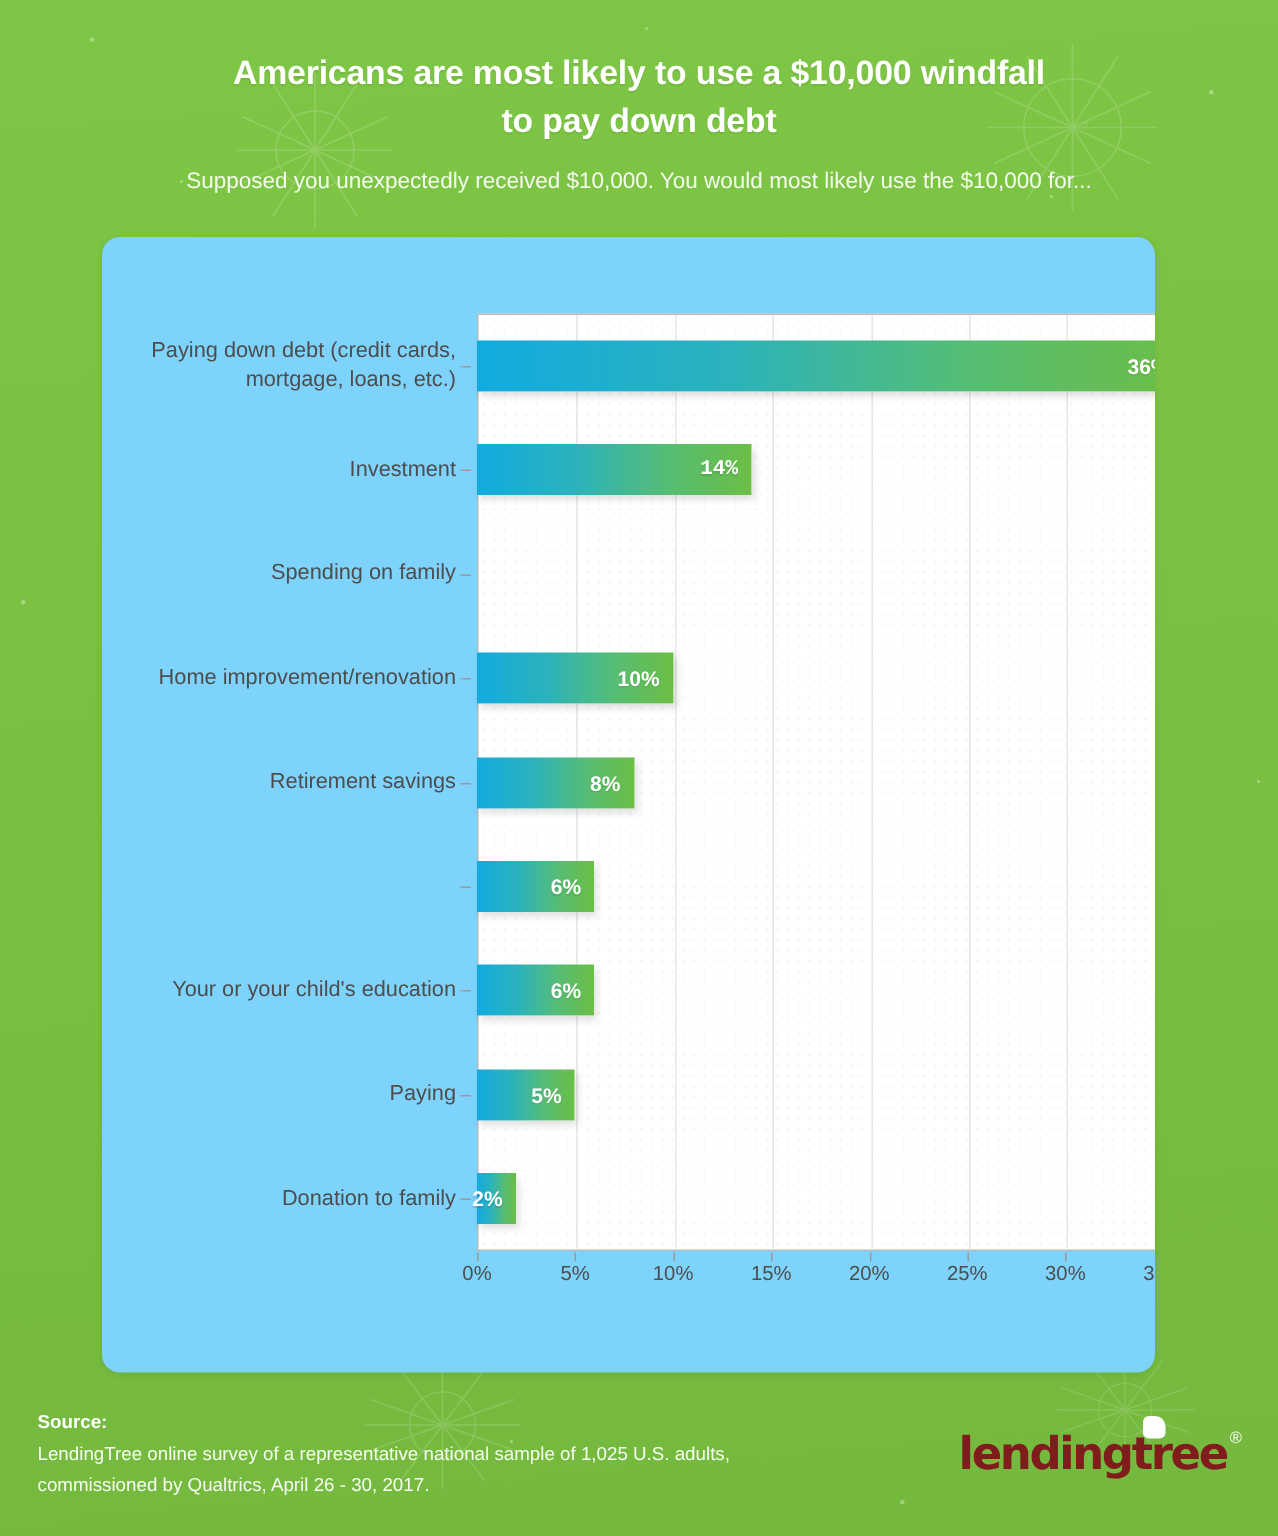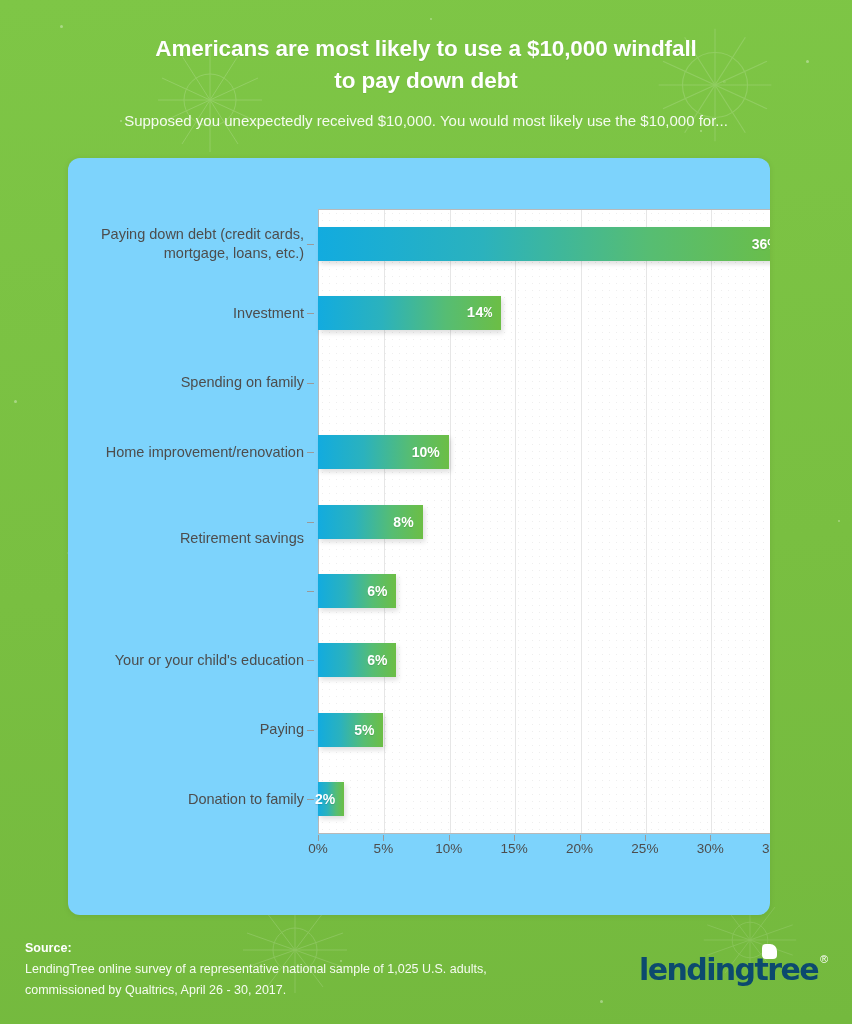--- a/index.html
+++ b/index.html
@@ -223,21 +223,21 @@
     right: 24px;
     top: 36px;
     height: 34px;
     display: flex;
     align-items: flex-end;
   }
   #brand-wordmark {
     font-family: "DejaVu Sans", sans-serif;
     font-size: 30px;
     font-weight: bold;
-    color: #0c4a6e;
+    color: #7f1d1d;
     letter-spacing: -1.6px;
     line-height: 30px;
     position: relative;
     margin-top: 21px;
   }
   #brand-leaf {
     position: absolute;
     width: 15px;
     height: 15px;
     border-radius: 4px 7px 4px 4px;
@@ -359,21 +359,21 @@
 
   <div id="ylabels-layer">
       <div class="ylabel" style="top: 15.7222px;">Paying down debt (credit cards, mortgage, loans, etc.)</div>
       <div class="ytick" style="top: 34.7222px;"></div>
       <div class="ylabel" style="top: 94.6667px;">Investment</div>
       <div class="ytick" style="top: 104.167px;"></div>
       <div class="ylabel" style="top: 164.111px;">Spending on family</div>
       <div class="ytick" style="top: 173.611px;"></div>
       <div class="ylabel" style="top: 233.556px;">Home improvement/renovation</div>
       <div class="ytick" style="top: 243.056px;"></div>
-      <div class="ylabel" style="top: 320px;">Retirement savings</div>
+      <div class="ylabel" style="top: 303px;">Retirement savings</div>
       <div class="ytick" style="top: 312.5px;"></div>
       <div class="ytick" style="top: 381.944px;"></div>
       <div class="ylabel" style="top: 441.889px;">Your or your child's education</div>
       <div class="ytick" style="top: 451.389px;"></div>
       <div class="ylabel" style="top: 511.333px;">Paying</div>
       <div class="ytick" style="top: 520.833px;"></div>
       <div class="ylabel" style="top: 580.778px;">Donation to family</div>
       <div class="ytick" style="top: 590.278px;"></div>
     </div>
 

